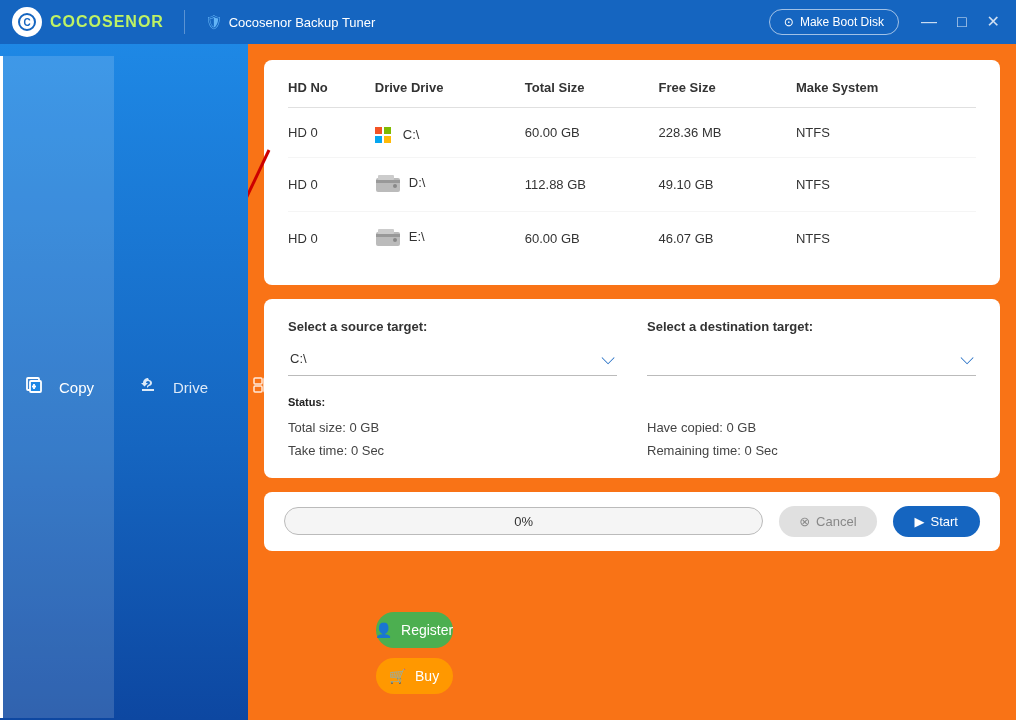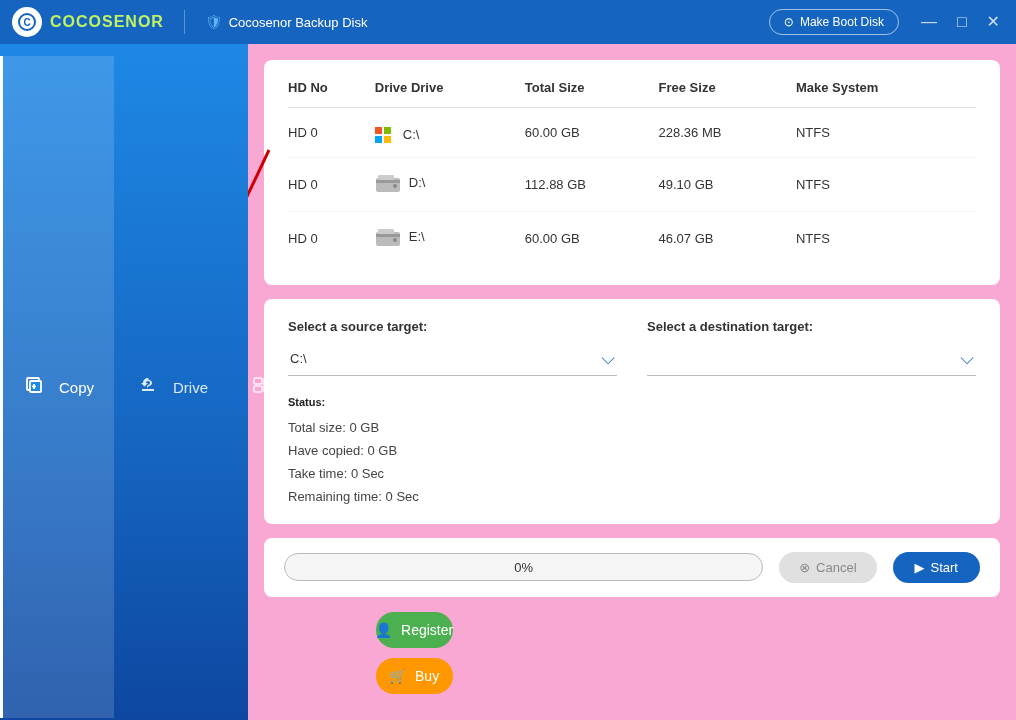--- a/index.html
+++ b/index.html
@@ -176,21 +176,21 @@
     }
 
     
     .content {
       flex: 1;
       padding: 16px;
       display: flex;
       flex-direction: column;
       gap: 14px;
       overflow: auto;
-      background: #f9a8d4;
+      background: #f97316;
     }
 
     
     .card {
       background: #fff;
       border-radius: 8px;
       padding: 20px 24px;
     }
 
     
@@ -286,21 +286,21 @@
       margin-top: 4px;
     }
     .status-title {
       font-size: 11px;
       font-weight: 700;
       color: #222;
       margin-bottom: 12px;
     }
     .status-grid {
       display: grid;
-      grid-template-columns: 1fr;
+      grid-template-columns: 1fr 1fr;
       gap: 8px 30px;
       font-size: 13px;
       color: #444;
     }
 
     
     .bottom-bar {
       background: #fff;
       border-radius: 8px;
       padding: 14px 20px;
@@ -368,21 +368,21 @@
         <svg width="18" height="18" viewBox="0 0 18 18">
           <circle cx="9" cy="9" r="8" fill="none" stroke="#1565c0" stroke-width="2"></circle>
           <text x="9" y="13" text-anchor="middle" font-size="10" fill="#1565c0" font-weight="bold">C</text>
         </svg>
       </div>
       <span class="logo-text">COCOSENOR</span>
     </div>
     <div class="title-divider"></div>
     <div class="app-title">
       <span class="app-title-icon">🛡</span>
-      <span>Cocosenor Backup Disk</span>
+      <span>Cocosenor Backup Tuner</span>
     </div>
   </div>
   <div class="titlebar-right">
     <button class="make-boot-btn">
       <span>⊙</span>
       <span>Make Boot Disk</span>
     </button>
     <div class="window-controls">
       <button class="win-btn">—</button>
       <button class="win-btn">□</button>

